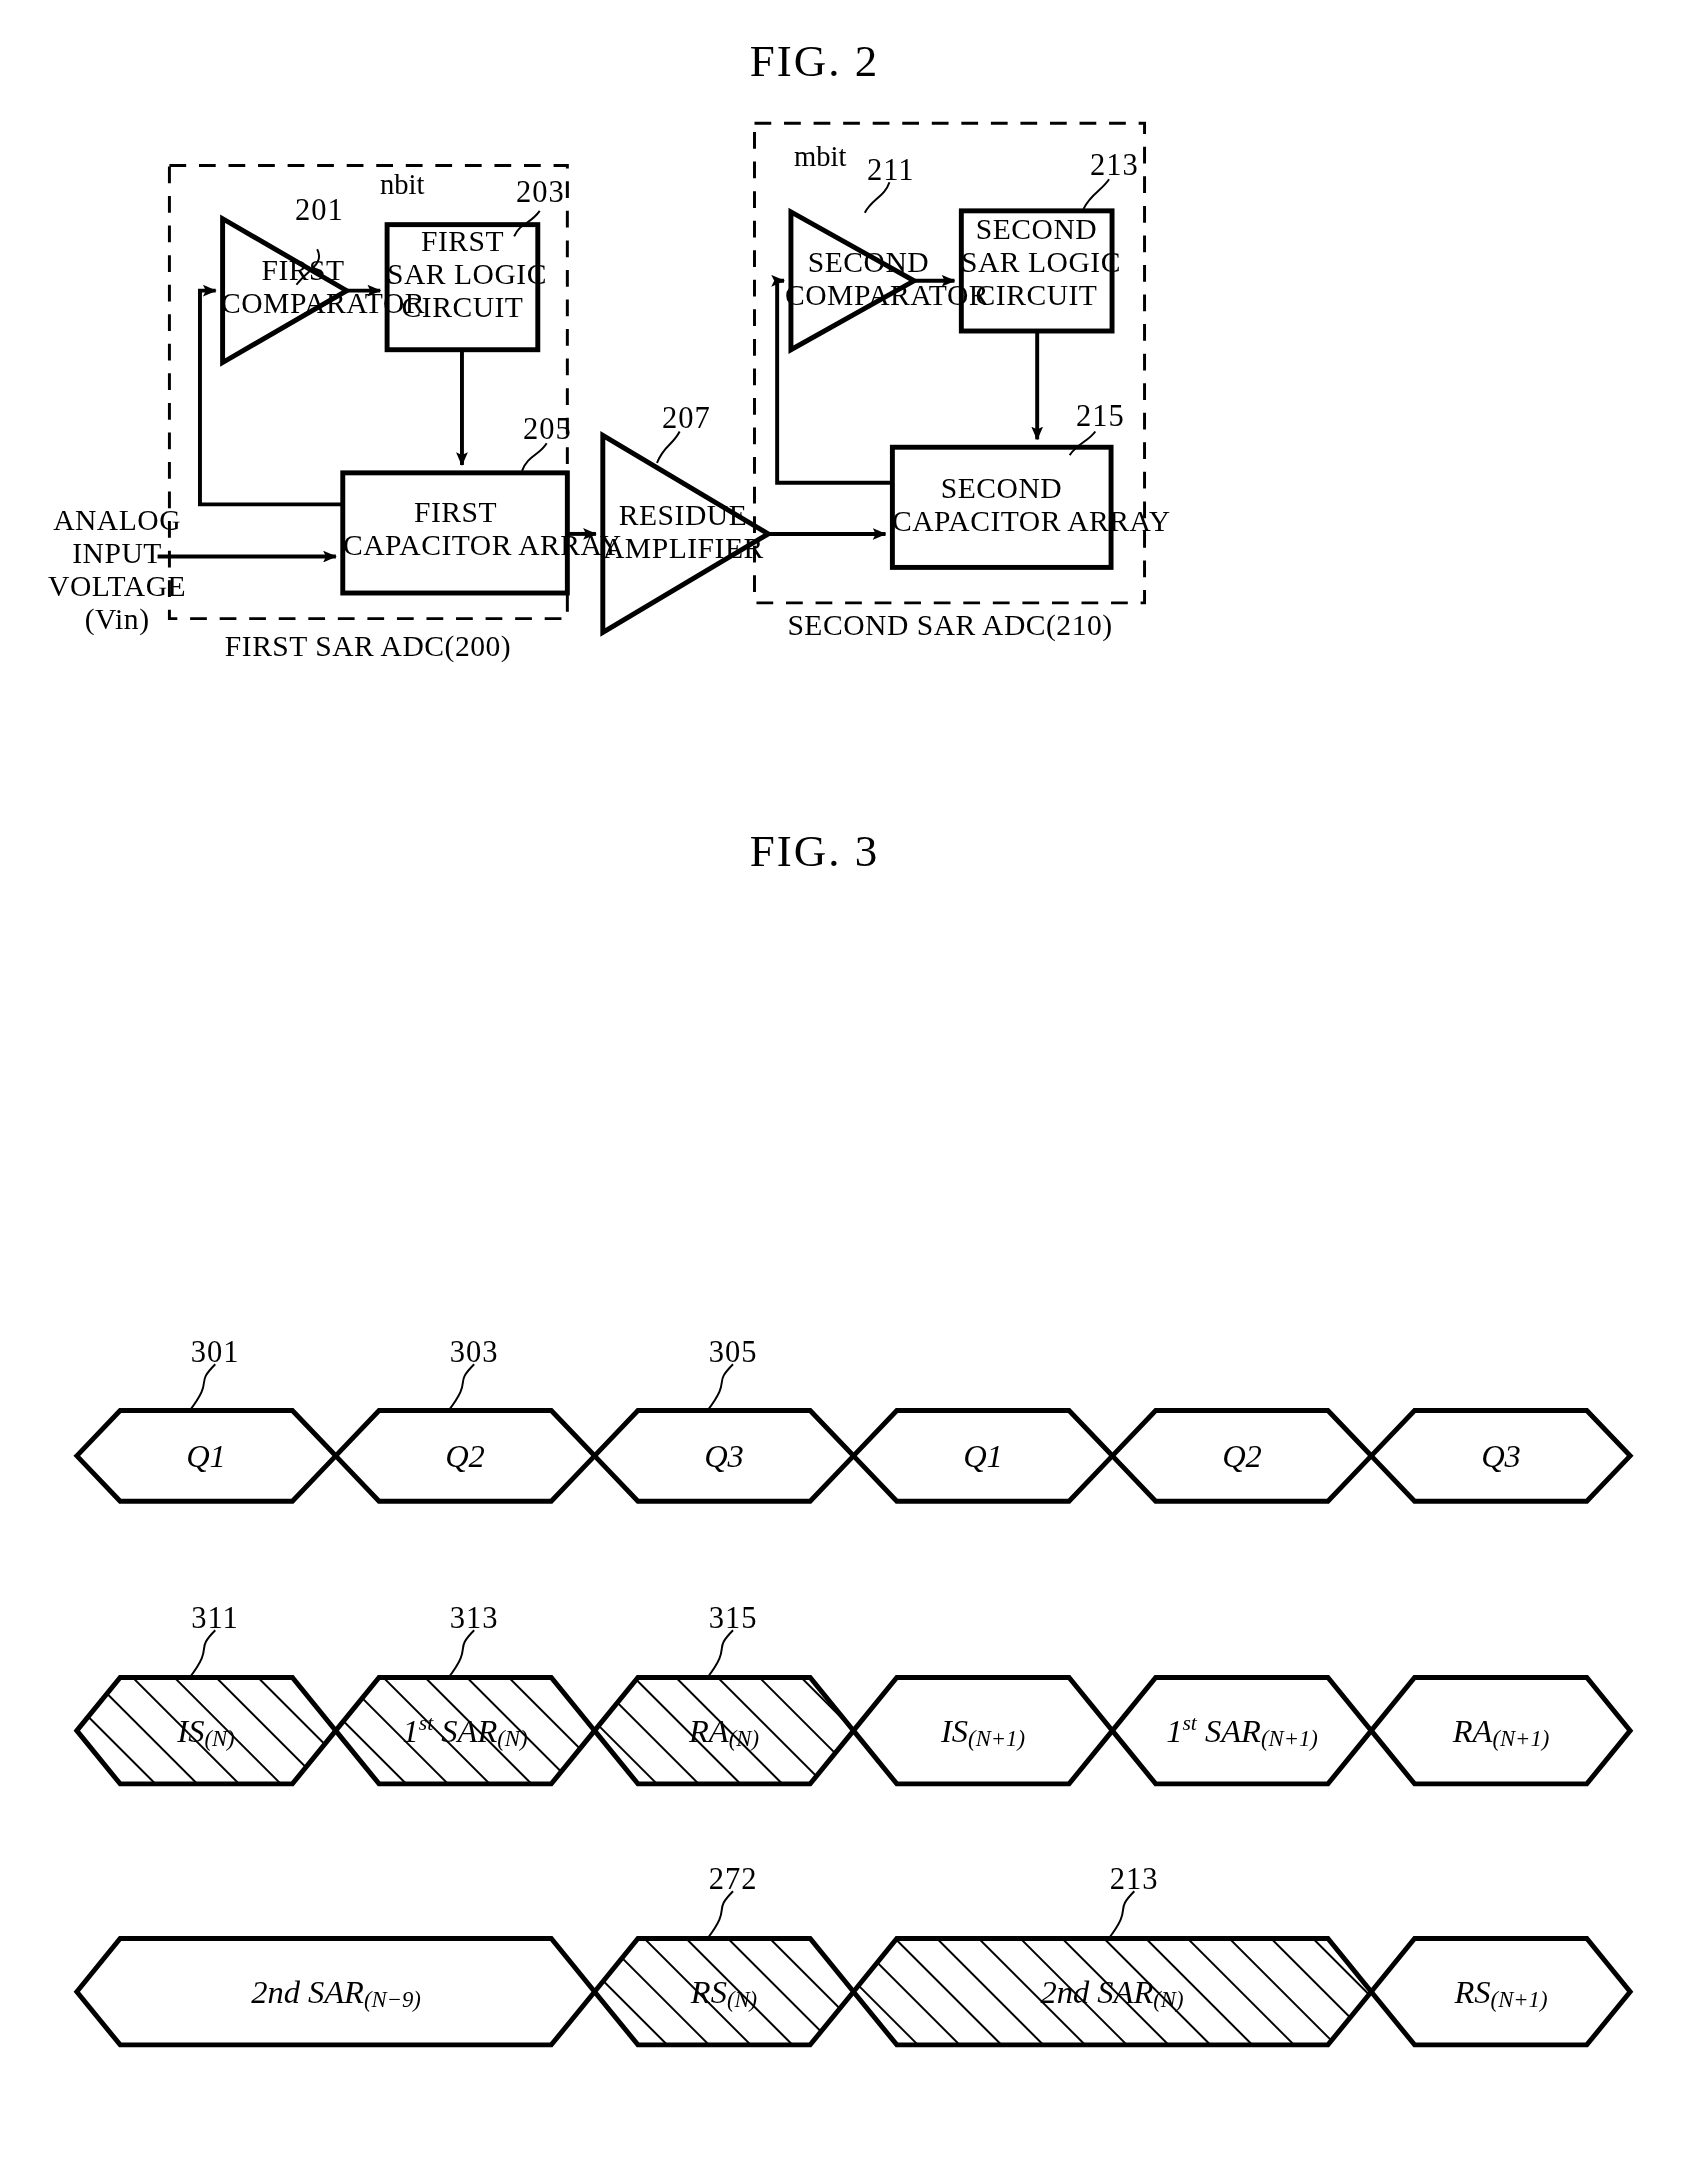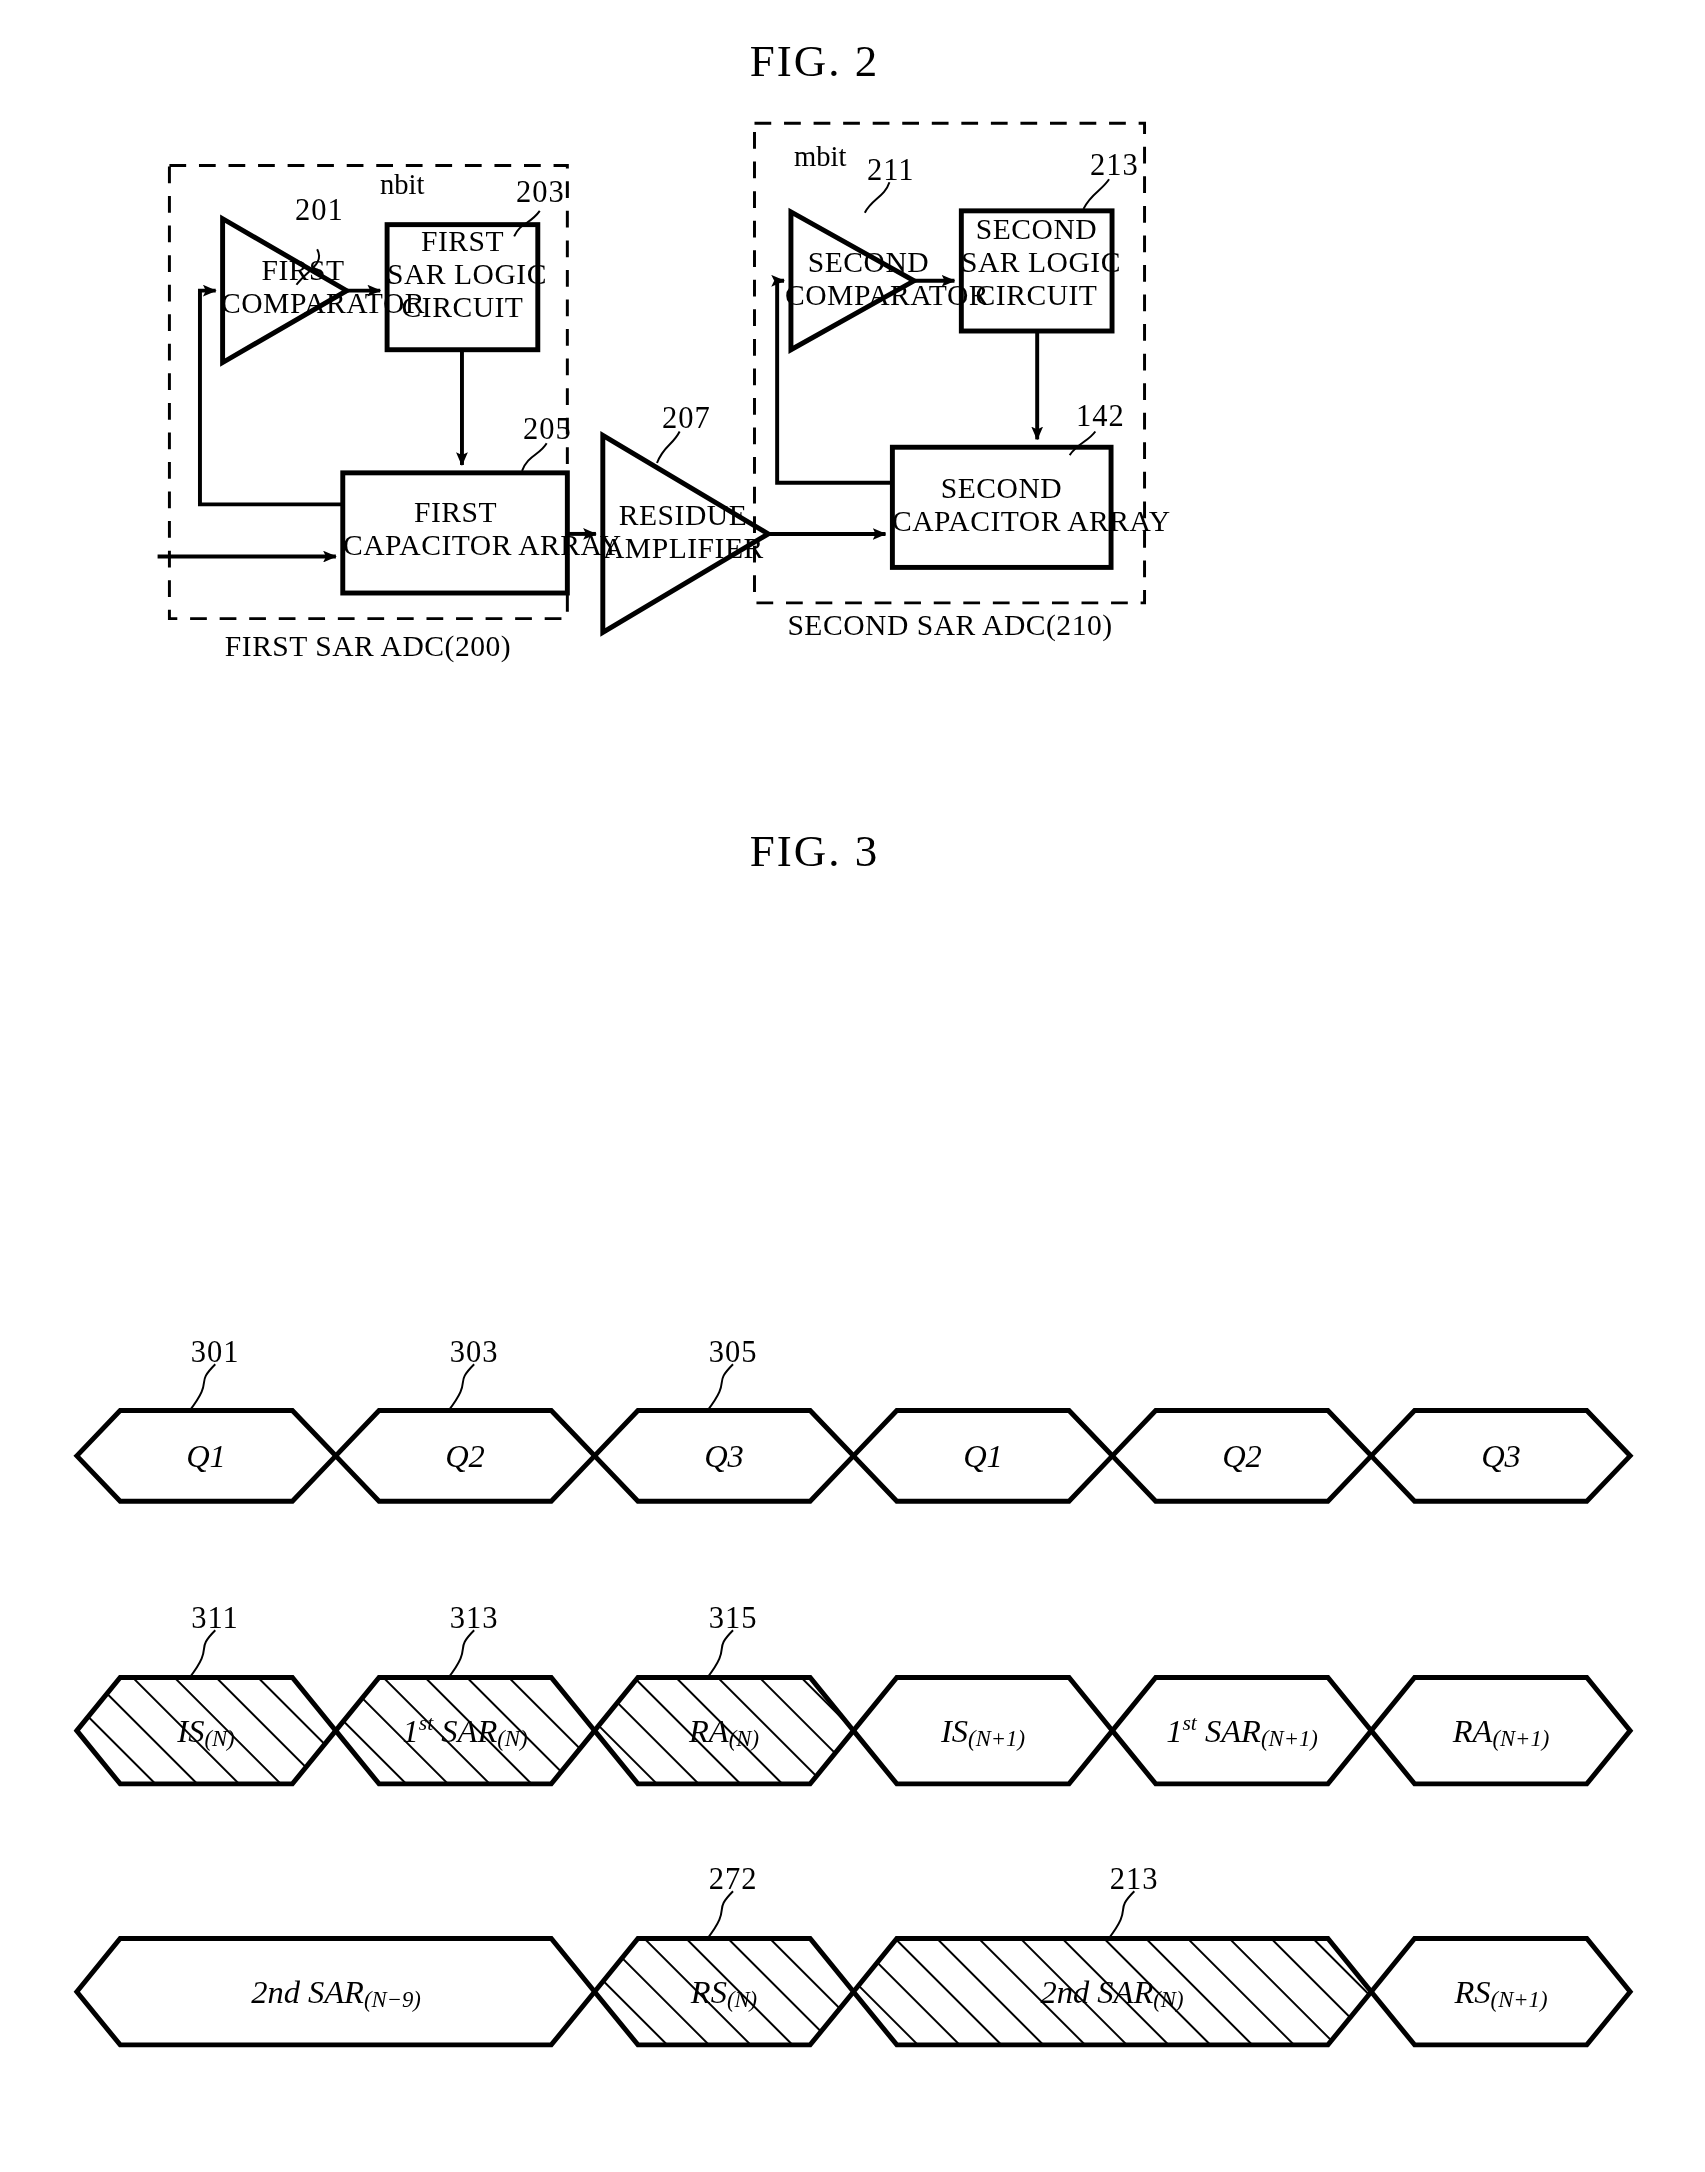--- a/index.html
+++ b/index.html
@@ -140,21 +140,21 @@
 
     <path d="M 1053,336 L 1053,446" fill="none" stroke="#000" stroke-width="4" marker-end="url(#ah)"></path>
   </svg>
 
   <div class="lbl ref" style="left:295px; top:193px;">201</div>
   <div class="lbl ref" style="left:516px; top:175px;">203</div>
   <div class="lbl ref" style="left:523px; top:412px;">205</div>
   <div class="lbl ref" style="left:662px; top:401px;">207</div>
   <div class="lbl ref" style="left:867px; top:153px;">211</div>
   <div class="lbl ref" style="left:1090px; top:148px;">213</div>
-  <div class="lbl ref" style="left:1076px; top:399px;">142</div>
+  <div class="lbl ref" style="left:1076px; top:399px;">215</div>
 
   <div class="lbl small" style="left:380px; top:169px;">nbit</div>
   <div class="lbl small" style="left:794px; top:141px;">mbit</div>
 
   <div class="lbl blk" style="left:221px; top:254px; width:164px;">
     <div>FIRST</div>
     <div>COMPARATOR</div>
   </div>
 
   <div class="lbl blk" style="left:387px; top:225px; width:151px;">
@@ -182,20 +182,26 @@
     <div>SECOND</div>
     <div>SAR LOGIC</div>
     <div>CIRCUIT</div>
   </div>
 
   <div class="lbl blk" style="left:892px; top:472px; width:219px;">
     <div>SECOND</div>
     <div>CAPACITOR ARRAY</div>
   </div>
 
+  <div class="lbl blk" style="left:27.6px; top:504px; width:179px;">
+    <div>ANALOG</div>
+    <div>INPUT</div>
+    <div>VOLTAGE</div>
+    <div>(Vin)</div>
+  </div>
 
   <div class="lbl blk" style="left:169px; top:630px; width:398px;">FIRST SAR ADC(200)</div>
   <div class="lbl blk" style="left:755px; top:609px; width:390px;">SECOND SAR ADC(210)</div>
 
   <div class="fig-title" style="left:50%; top:825px; transform:translateX(-50%);">FIG. 3</div>
 
   <svg class="layer" id="fig3-svg" viewBox="0 0 1731 2205">
       <defs>
         <pattern id="hatch3" patternUnits="userSpaceOnUse" width="30" height="30" patternTransform="rotate(-45)">
           <rect width="30" height="30" fill="#ffffff"></rect>

